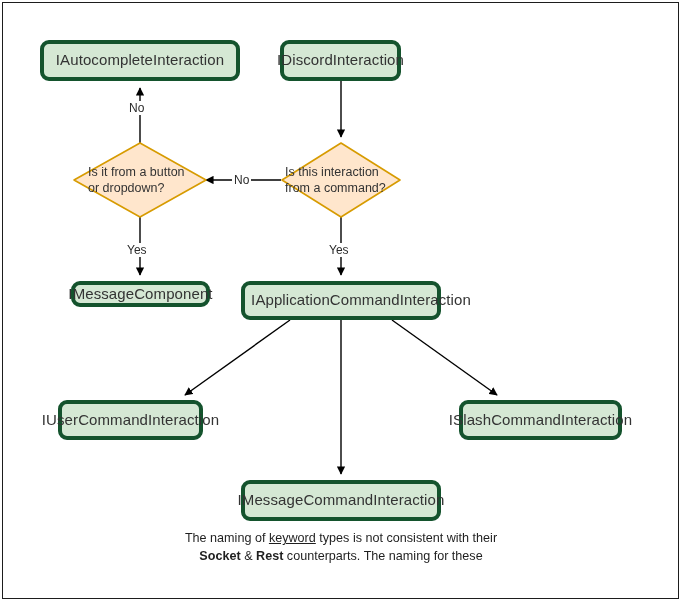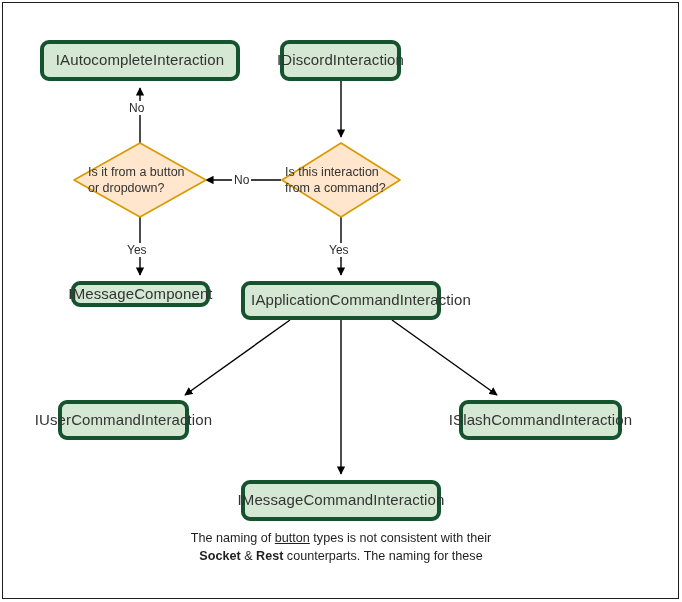--- a/index.html
+++ b/index.html
@@ -156,21 +156,21 @@
   </div>
 
   <div class="node box" style="left:71px; top:281px; width:139px; height:26px;">
     <span>IMessageComponent</span>
   </div>
 
   <div class="node box" style="left:241px; top:281px; width:200px; height:39px;padding-left:40px;">
     <span>IApplicationCommandInteraction</span>
   </div>
 
-  <div class="node box" style="left:58px; top:400px; width:131px; height:40px;">
+  <div class="node box" style="left:58px; top:400px; width:145px; height:40px;">
     <span>IUserCommandInteraction</span>
   </div>
 
   <div class="node box" style="left:459px; top:400px; width:163px; height:40px;">
     <span>ISlashCommandInteraction</span>
   </div>
 
   <div class="node box" style="left:241px; top:480px; width:200px; height:41px;">
     <span>IMessageCommandInteraction</span>
   </div>
@@ -185,17 +185,17 @@
 
   <div class="edge-label" style="left:127px; top:101px;">No</div>
 
   <div class="edge-label" style="left:232px; top:173px;">No</div>
 
   <div class="edge-label" style="left:125px; top:243px;">Yes</div>
 
   <div class="edge-label" style="left:327px; top:243px;">Yes</div>
 
   <div id="caption">
-    <div><span>The naming of </span><span class="u">button</span><span> types is not consistent with their</span></div>
+    <div><span>The naming of </span><span class="u">keyword</span><span> types is not consistent with their</span></div>
     <div><span class="b">Socket</span><span> &amp; </span><span class="b">Rest</span><span> counterparts. The naming for these</span></div>
   </div>
 
 </div>
 
 </body></html>

